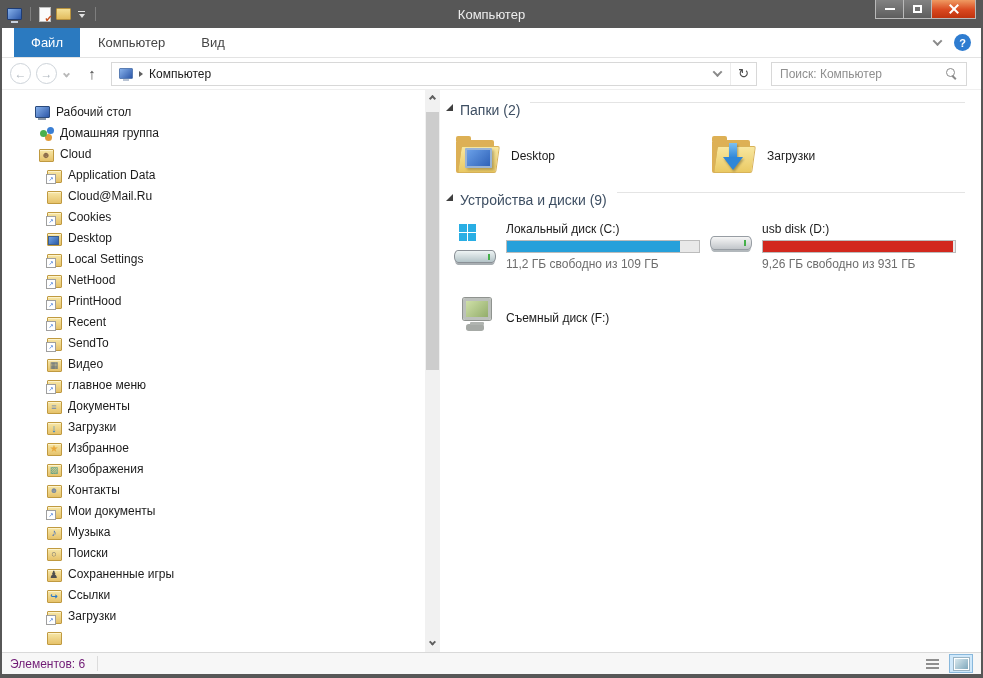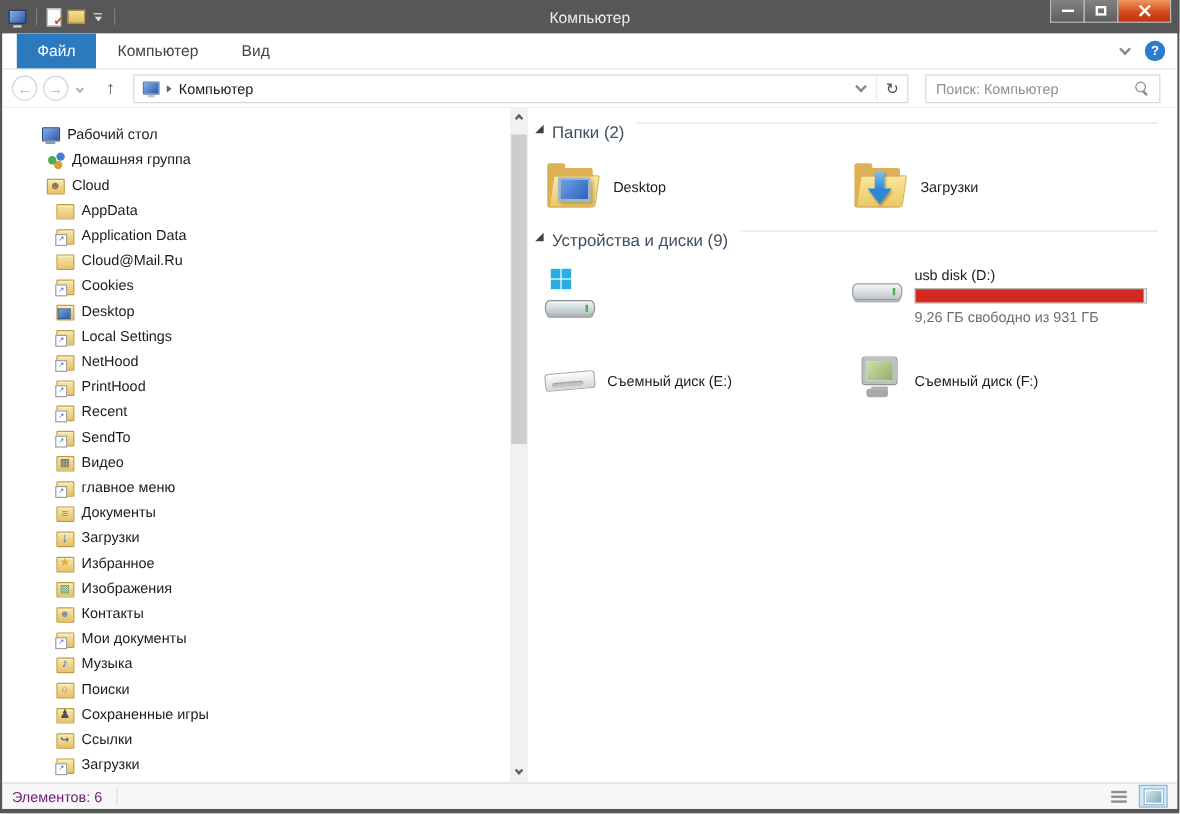--- a/index.html
+++ b/index.html
@@ -256,24 +256,20 @@
           </div>
           <div class="trow lvl1">
             <span class="tico homegroup-icon"></span>
             <span class="tlabel">Домашняя группа</span>
           </div>
           <div class="trow lvl1">
             <span class="tico user-folder-icon"></span>
             <span class="tlabel">Cloud</span>
           </div>
           <div class="trow lvl2">
-            <span class="tico folder-icon"></span>
-            <span class="tlabel">AppData</span>
-          </div>
-          <div class="trow lvl2">
             <span class="tico shortcut-folder-icon"></span>
             <span class="tlabel">Application Data</span>
           </div>
           <div class="trow lvl2">
             <span class="tico folder-icon"></span>
             <span class="tlabel">Cloud@Mail.Ru</span>
           </div>
           <div class="trow lvl2">
             <span class="tico shortcut-folder-icon"></span>
             <span class="tlabel">Cookies</span>
@@ -402,43 +398,41 @@
           <span class="glabel">Устройства и диски (9)</span>
           <span class="gline"></span>
         </div>
 
         <div class="drives">
           <div class="drive with-bar">
               <span class="dico system-drive-icon">
                 <i class="p1"></i>
                 <i class="p2"></i>
               </span>
+              <div class="dinfo">
+                <div class="dname">Локальный диск (C:)</div>
+                <div class="dbar">
+                  <div class="dfill" style="width: 90%; background: rgb(38, 160, 218);"></div>
+                </div>
+                <div class="dfree">11,2 ГБ свободно из 109 ГБ</div>
+              </div>
             </div>
             <div class="drive with-bar">
               <span class="dico usb-drive-icon">
                 <i class="p2"></i>
               </span>
               <div class="dinfo">
                 <div class="dname">usb disk (D:)</div>
                 <div class="dbar">
                   <div class="dfill" style="width: 99%; background: rgb(210, 40, 30);"></div>
                 </div>
                 <div class="dfree">9,26 ГБ свободно из 931 ГБ</div>
               </div>
             </div>
             <div class="drive no-bar">
-              <span class="dico card-reader-drive-icon">
-                <i class="p2"></i>
-              </span>
-              <div class="dinfo">
-                <div class="dname">Съемный диск (E:)</div>
-
-              </div>
-            </div>
-            <div class="drive no-bar">
               <span class="dico removable-computer-drive-icon">
                 <i class="p1"></i>
                 <i class="p2"></i>
               </span>
               <div class="dinfo">
                 <div class="dname">Съемный диск (F:)</div>
 
               </div>
             </div>
         </div>

